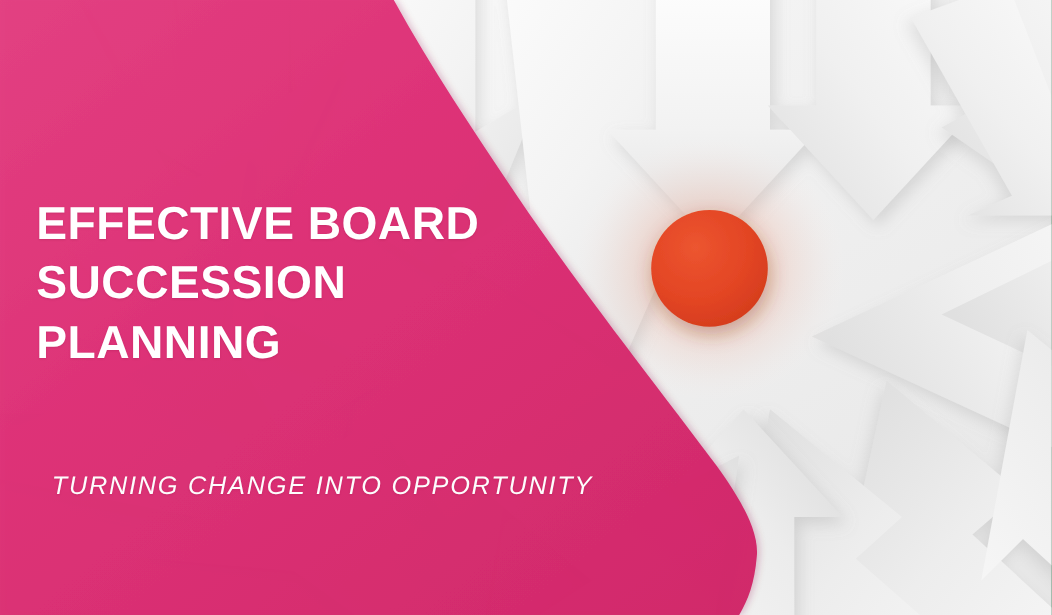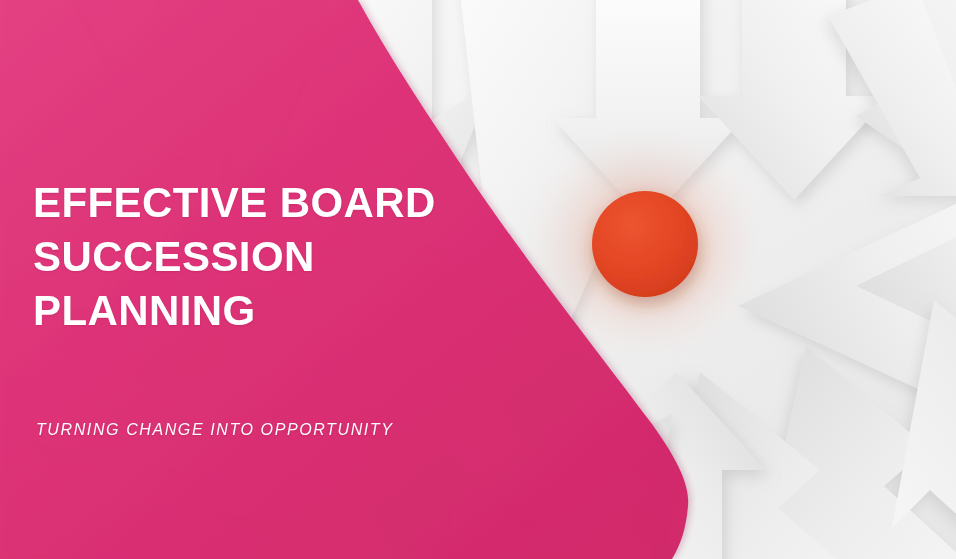--- a/index.html
+++ b/index.html
@@ -58,24 +58,24 @@
     letter-spacing: 0.4px;
     text-transform: uppercase;
     white-space: pre-line;
     text-shadow: 0 1px 2px rgba(120, 10, 55, 0.18);
   }
 
   #slide-subtitle {
     position: absolute;
     left: 36px;
     top: 415px;
-    margin: 0;
+    margin: 11px;
     color: #fdfdfd;
     font-family: "Liberation Sans", sans-serif;
-    font-size: 16px;
+    font-size: 23px;
     font-weight: 500;
     font-style: italic;
     letter-spacing: 1.6px;
     line-height: 30px;
     text-transform: uppercase;
     white-space: nowrap;
     z-index: 40;
     text-shadow: 0 1px 2px rgba(120, 10, 55, 0.16);
   }
 </style>

